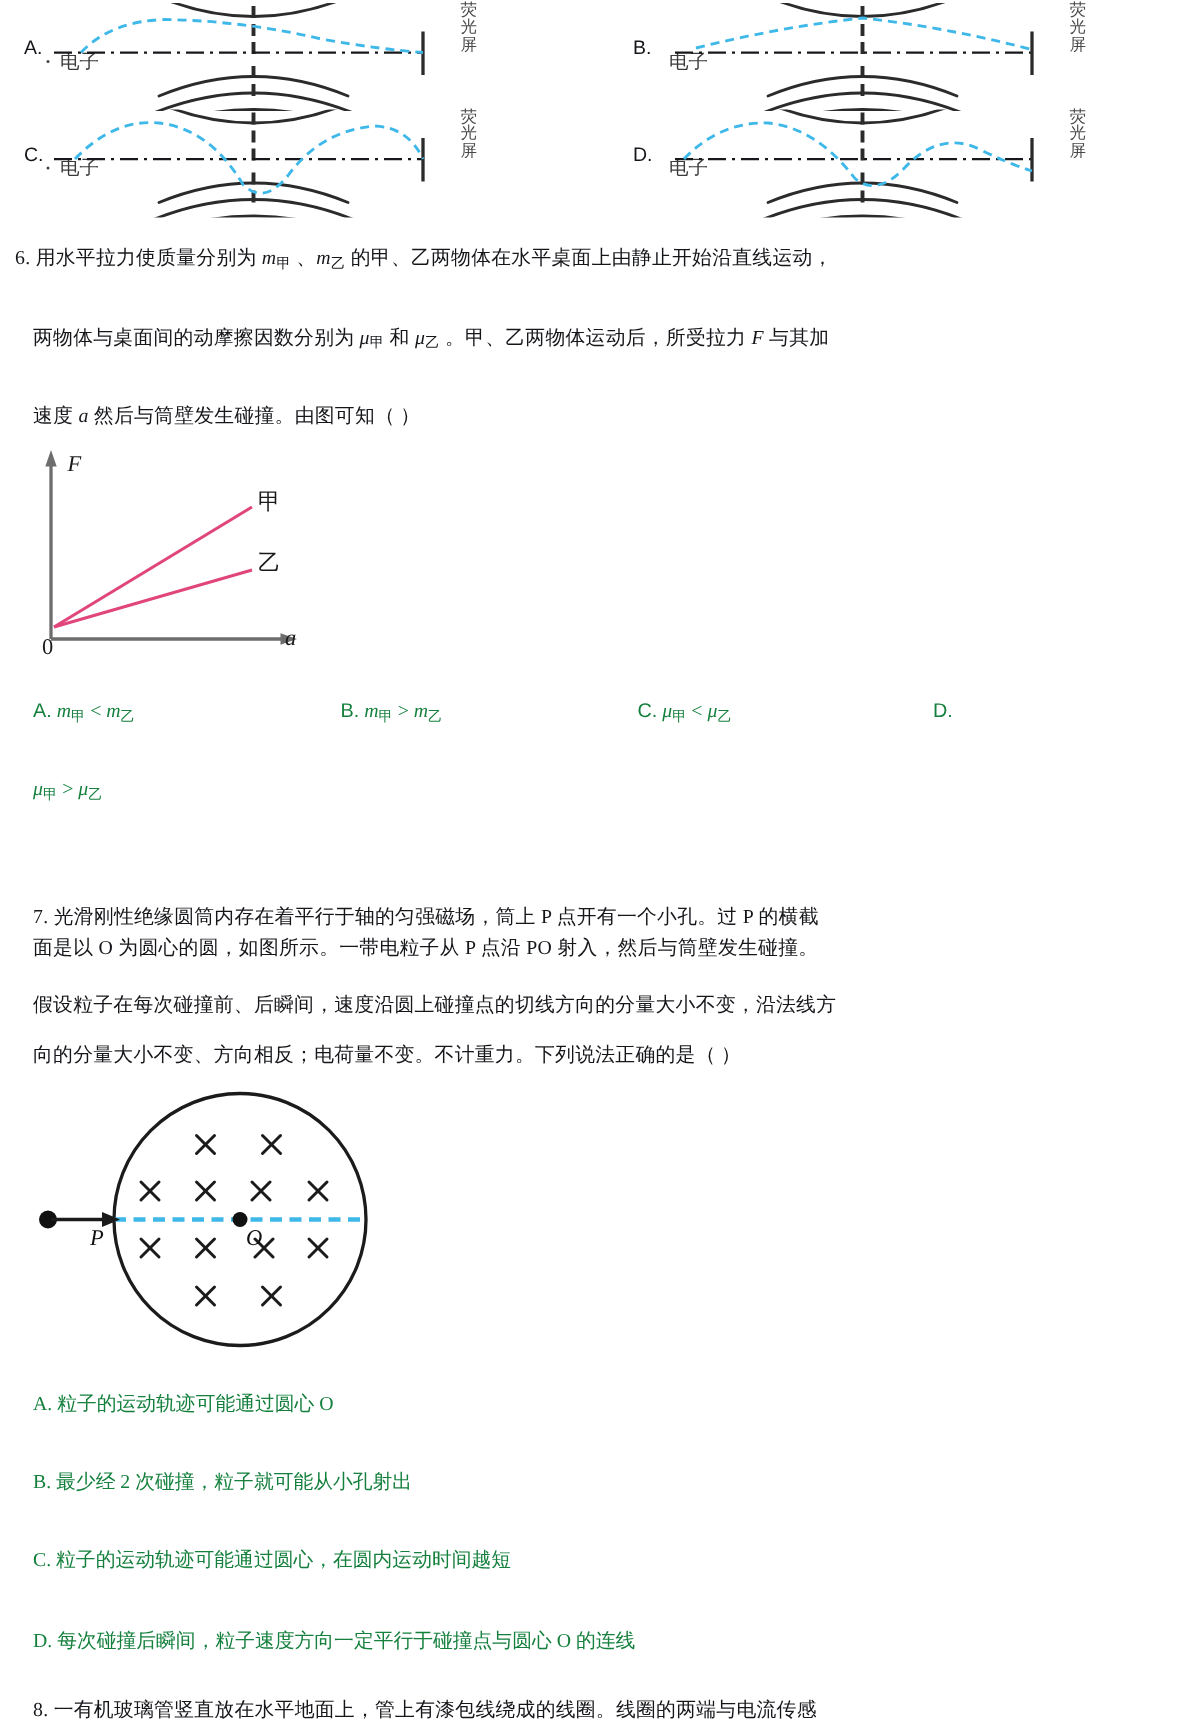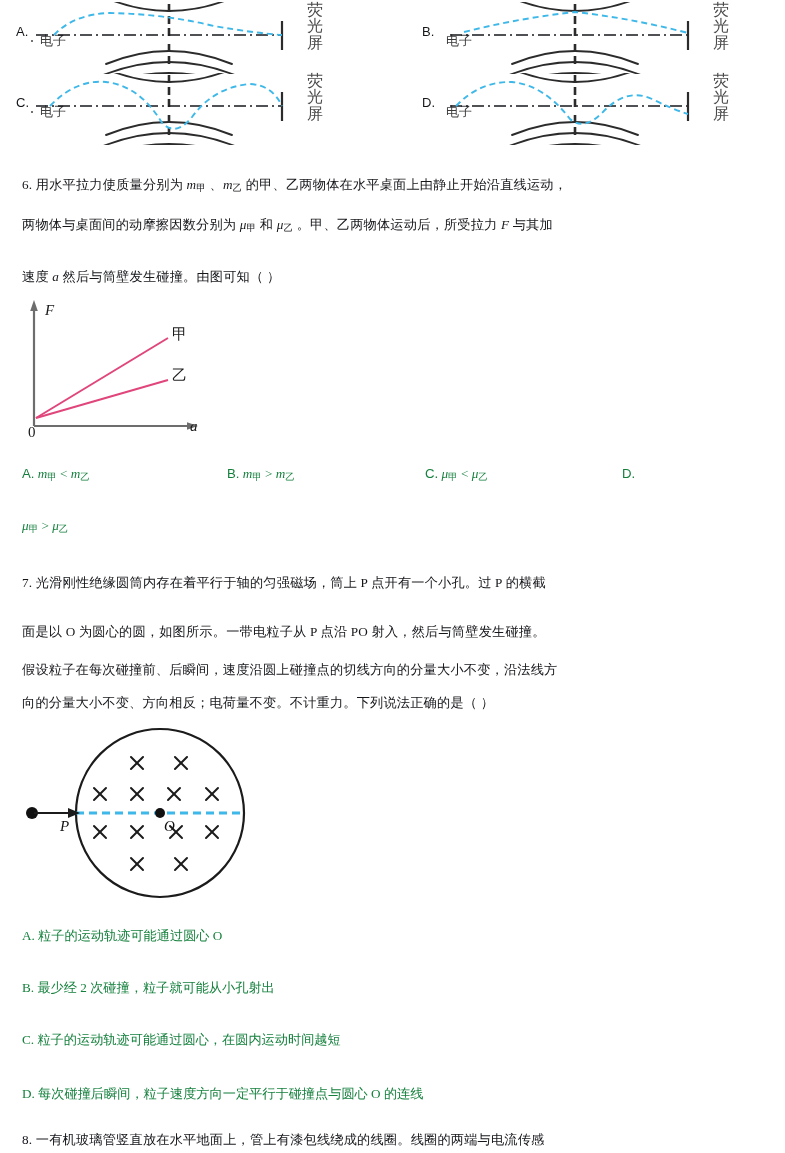--- a/index.html
+++ b/index.html
@@ -76,24 +76,24 @@
     top: 30px;
     font-size: 13px;
     color: #3a3a3a;
     font-family: Liberation Sans, sans-serif;
   }
   .choicefig .cf-screenlabel {
     position: absolute;
     right: 2px;
     top: 0px;
     width: 15px;
-    font-size: 16px;
+    font-size: 11px;
     line-height: 1.03;
     color: #4a4a4a;
-    text-align: center;
+    text-align: left;
     font-family: "Liberation Serif", "DejaVu Serif", serif;
   }
   .choicefig svg { position: absolute; left: 0; top: 0; }
 
   
   #fa-graph { position: absolute; }
   #fa-graph .axlabel {
     position: absolute;
     font-size: 15px;
     font-style: italic;
@@ -228,21 +228,21 @@
       <line x1="155" y1="42" x2="155" y2="50"></line>
       <line x1="155" y1="54" x2="155" y2="62"></line>
     </g>
     <line x1="30" y1="33" x2="268" y2="33" stroke="#16181c" stroke-width="1.5" stroke-dasharray="12,4,2,4"></line>
     <line x1="268" y1="19" x2="268" y2="48" stroke="#2b2b2b" stroke-width="2.2"></line>
     <path d="M36,33 Q60,8 92,9 Q124,12 150,46 Q164,58 182,40 Q206,14 232,26 Q252,36 268,41" fill="none" stroke="#3EB8E8" stroke-width="1.9" stroke-dasharray="6,4"></path>
   </svg>
   <span class="cf-screenlabel">荧光屏</span>
 </div>
 
-<div class="qline" id="q6l1" style="left:22px; top:165px;margin-top:13px;">
+<div class="qline" id="q6l1" style="left:10px; top:165px;">
   <span>6. 用水平拉力使质量分别为 </span><span class="ital">m</span><span class="sub">甲</span><span> 、</span><span class="ital">m</span><span class="sub">乙</span><span> 的甲、乙两物体在水平桌面上由静止开始沿直线运动，</span>
 </div>
 
 <div class="qline" id="q6l2" style="left:22px; top:218px;">
   <span>两物体与桌面间的动摩擦因数分别为 </span><span class="ital">μ</span><span class="sub">甲</span><span> 和 </span><span class="ital">μ</span><span class="sub">乙</span><span> 。甲、乙两物体运动后，所受拉力 </span><span class="ital">F</span><span> 与其加</span>
 </div>
 
 <div class="qline" id="q6l3" style="left:22px; top:270px;">
   <span>速度 </span><span class="ital">a</span><span> 然后与筒壁发生碰撞。由图可知（      ）</span>
 </div>
@@ -290,21 +290,21 @@
 
 <div class="opt" style="left:622px; top:466px;">
   <span class="optlabel">D.</span>
 </div>
 <div class="opt" style="left:22px; top:518px;">
   <span class="ital">μ</span><span class="sub">甲</span>
   <span>&gt;</span>
   <span class="ital">μ</span><span class="sub">乙</span>
 </div>
 
-<div class="qline" style="left:22px; top:576px;">7. 光滑刚性绝缘圆筒内存在着平行于轴的匀强磁场，筒上 P 点开有一个小孔。过 P 的横截</div>
+<div class="qline" style="left:22px; top:604px;">7. 光滑刚性绝缘圆筒内存在着平行于轴的匀强磁场，筒上 P 点开有一个小孔。过 P 的横截</div>
 <div class="qline" style="left:22px; top:625px;">面是以 O 为圆心的圆，如图所示。一带电粒子从 P 点沿 PO 射入，然后与筒壁发生碰撞。</div>
 <div class="qline" style="left:22px; top:663px;">假设粒子在每次碰撞前、后瞬间，速度沿圆上碰撞点的切线方向的分量大小不变，沿法线方</div>
 <div class="qline" style="left:22px; top:696px;">向的分量大小不变、方向相反；电荷量不变。不计重力。下列说法正确的是（      ）</div>
 
 <div id="bfield-figure" style="left:20px; top:718px; width:260px; height:200px;">
   <svg width="260" height="200" viewBox="0 0 260 200">
 
     <circle cx="140" cy="95" r="84" fill="none" stroke="#1b1b1b" stroke-width="2.2"></circle>
 
     <g stroke="#1b1b1b" stroke-width="2" stroke-linecap="round">

